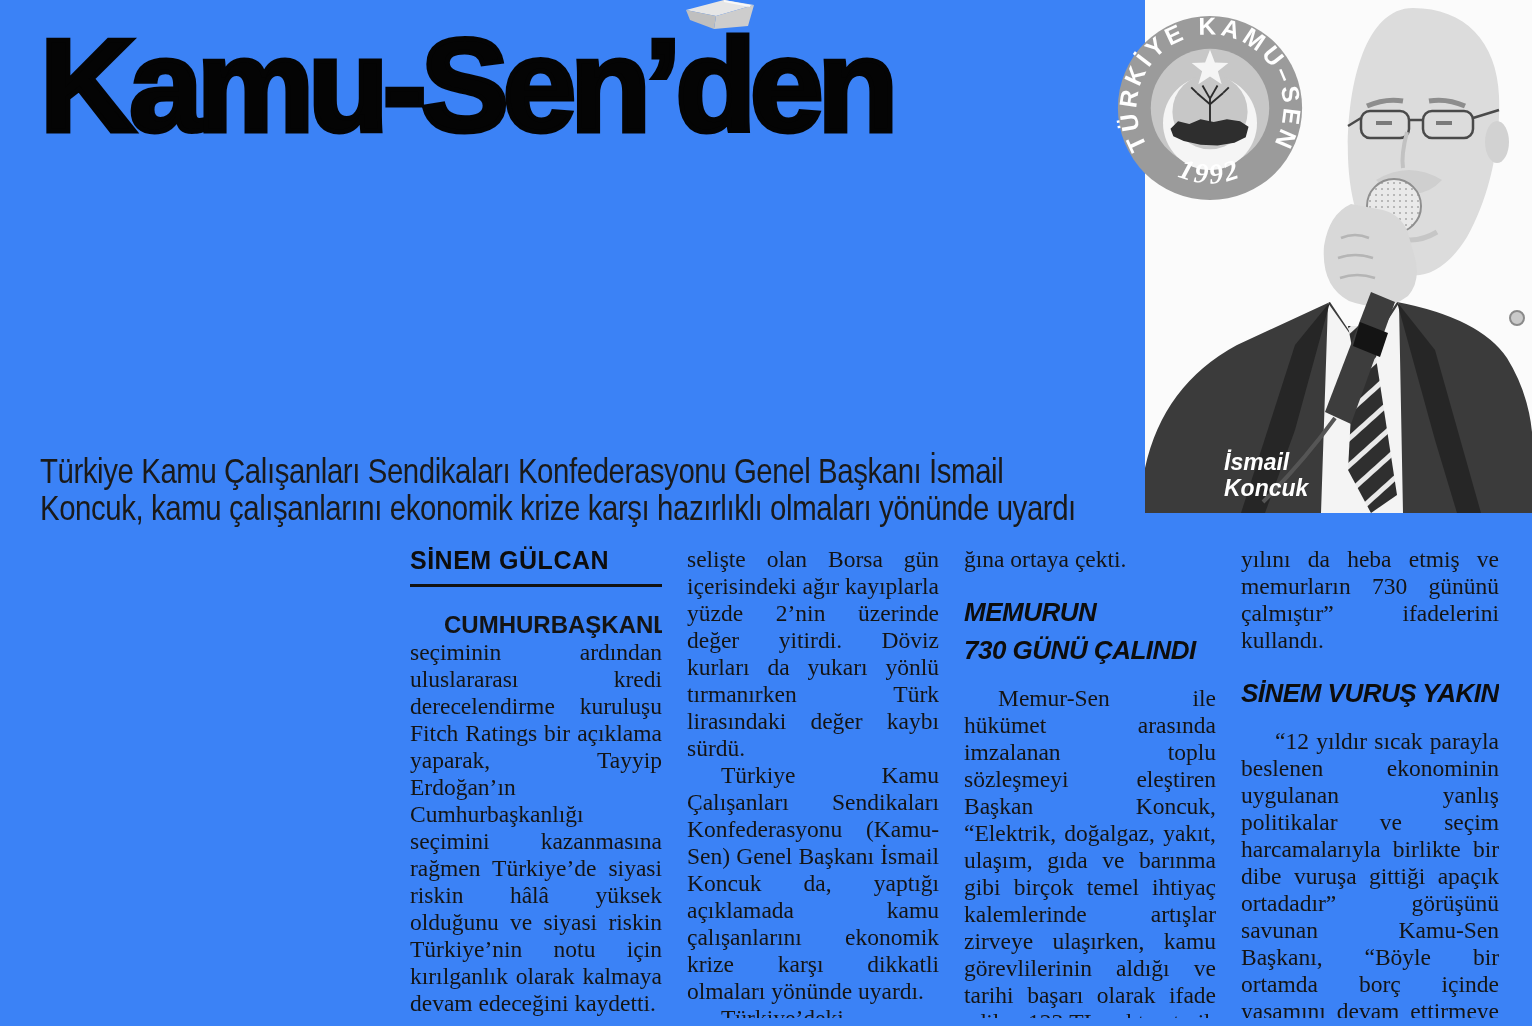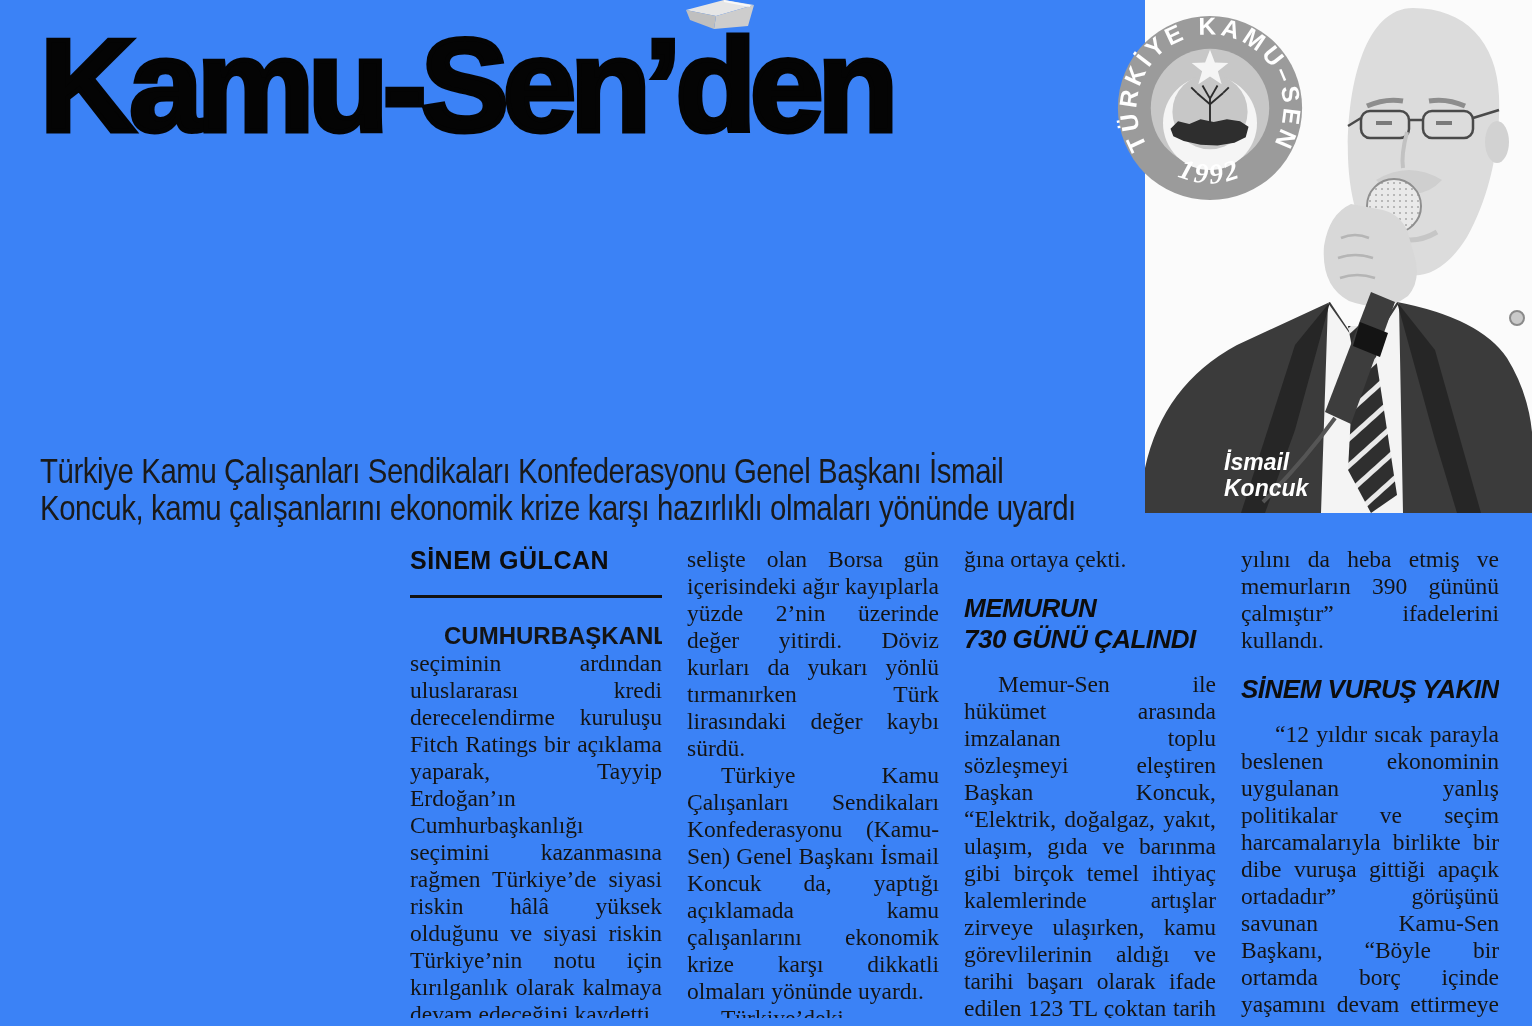--- a/index.html
+++ b/index.html
@@ -40,25 +40,25 @@
 
   
   .column{
     position:absolute;top:546px;height:472px;width:252px;overflow:hidden;z-index:4;
   }
   #col0{left:410px;} #col1{left:687px;} #col2{left:964px;} #col3{left:1241px;width:258px;}
 
   .byline{
     font-family:"Liberation Sans",sans-serif;font-weight:bold;
     font-size:25px;letter-spacing:0.5px;color:#0d0d0d;
-    padding-bottom:20px;border-bottom:3px solid #121212;margin:0 0 24px 0;
+    padding-bottom:9px;border-bottom:3px solid #121212;margin:0 0 24px 0;
   }
   .col-subhead{
     font-family:"Liberation Sans",sans-serif;font-weight:bold;font-style:italic;
-    font-size:26px;line-height:31px;letter-spacing:-0.5px;color:#0d0d0d;
+    font-size:26px;line-height:38px;letter-spacing:-0.5px;color:#0d0d0d;
     white-space:pre-line;margin:20px 0 16px 0;
   }
   .body-para{
     margin:0;font-size:23.5px;line-height:27px;text-align:justify;
   }
   .body-para.indent{text-indent:34px;}
   .body-para .lead{font-family:"Liberation Sans",sans-serif;font-weight:bold;font-size:24px;}
 </style>
 </head>
 <body>
@@ -186,18 +186,18 @@
       <p class="body-para indent">Türkiye Kamu Çalışanları Sendikaları Konfederasyonu (Kamu-Sen) Genel Başkanı İsmail Koncuk da, yaptığı açıklamada kamu çalışanlarını ekonomik krize karşı dikkatli olmaları yönünde uyardı.</p>
       <p class="body-para indent">Türkiye’deki ekonomik sıkıntıların farklı gündemler yaratılarak hep geri plana atıldığını belirten Koncuk, bu sıkıntıların gelecek günlerde daha büyük tehditler olarak ortaya çıkaca-</p>
     </div>
   <div class="column" id="col2">
       <p class="body-para">ğına ortaya çekti.</p>
       <h3 class="col-subhead">MEMURUN
 730 GÜNÜ ÇALINDI</h3>
       <p class="body-para indent">Memur-Sen ile hükümet arasında imzalanan toplu sözleşmeyi eleştiren Başkan Koncuk, “Elektrik, doğalgaz, yakıt, ulaşım, gıda ve barınma gibi birçok temel ihtiyaç kalemlerinde artışlar zirveye ulaşırken, kamu görevlilerinin aldığı ve tarihi başarı olarak ifade edilen 123 TL çoktan tarih olmuştur.</p>
     </div>
   <div class="column" id="col3">
-      <p class="body-para">yılını da heba etmiş ve memurların 390 gününü çalmıştır” ifadelerini kullandı.</p>
+      <p class="body-para">yılını da heba etmiş ve memurların 730 gününü çalmıştır” ifadelerini kullandı.</p>
       <h3 class="col-subhead">SİNEM VURUŞ YAKIN</h3>
       <p class="body-para indent">“12 yıldır sıcak parayla beslenen ekonominin uygulanan yanlış politikalar ve seçim harcamalarıyla birlikte bir dibe vuruşa gittiği apaçık ortadadır” görüşünü savunan Kamu-Sen Başkanı, “Böyle bir ortamda borç içinde yaşamını devam ettirmeye çalışan kamu çalışanları, muhtemel bir ekonomik krize hazırlıklı olmalı ve kendilerini sıkıntıya sokabilecek borçlanmalardan uzak durmalıdır” uyarısında bulundu.</p>
     </div>
 
 </div>
 
 </body></html>

